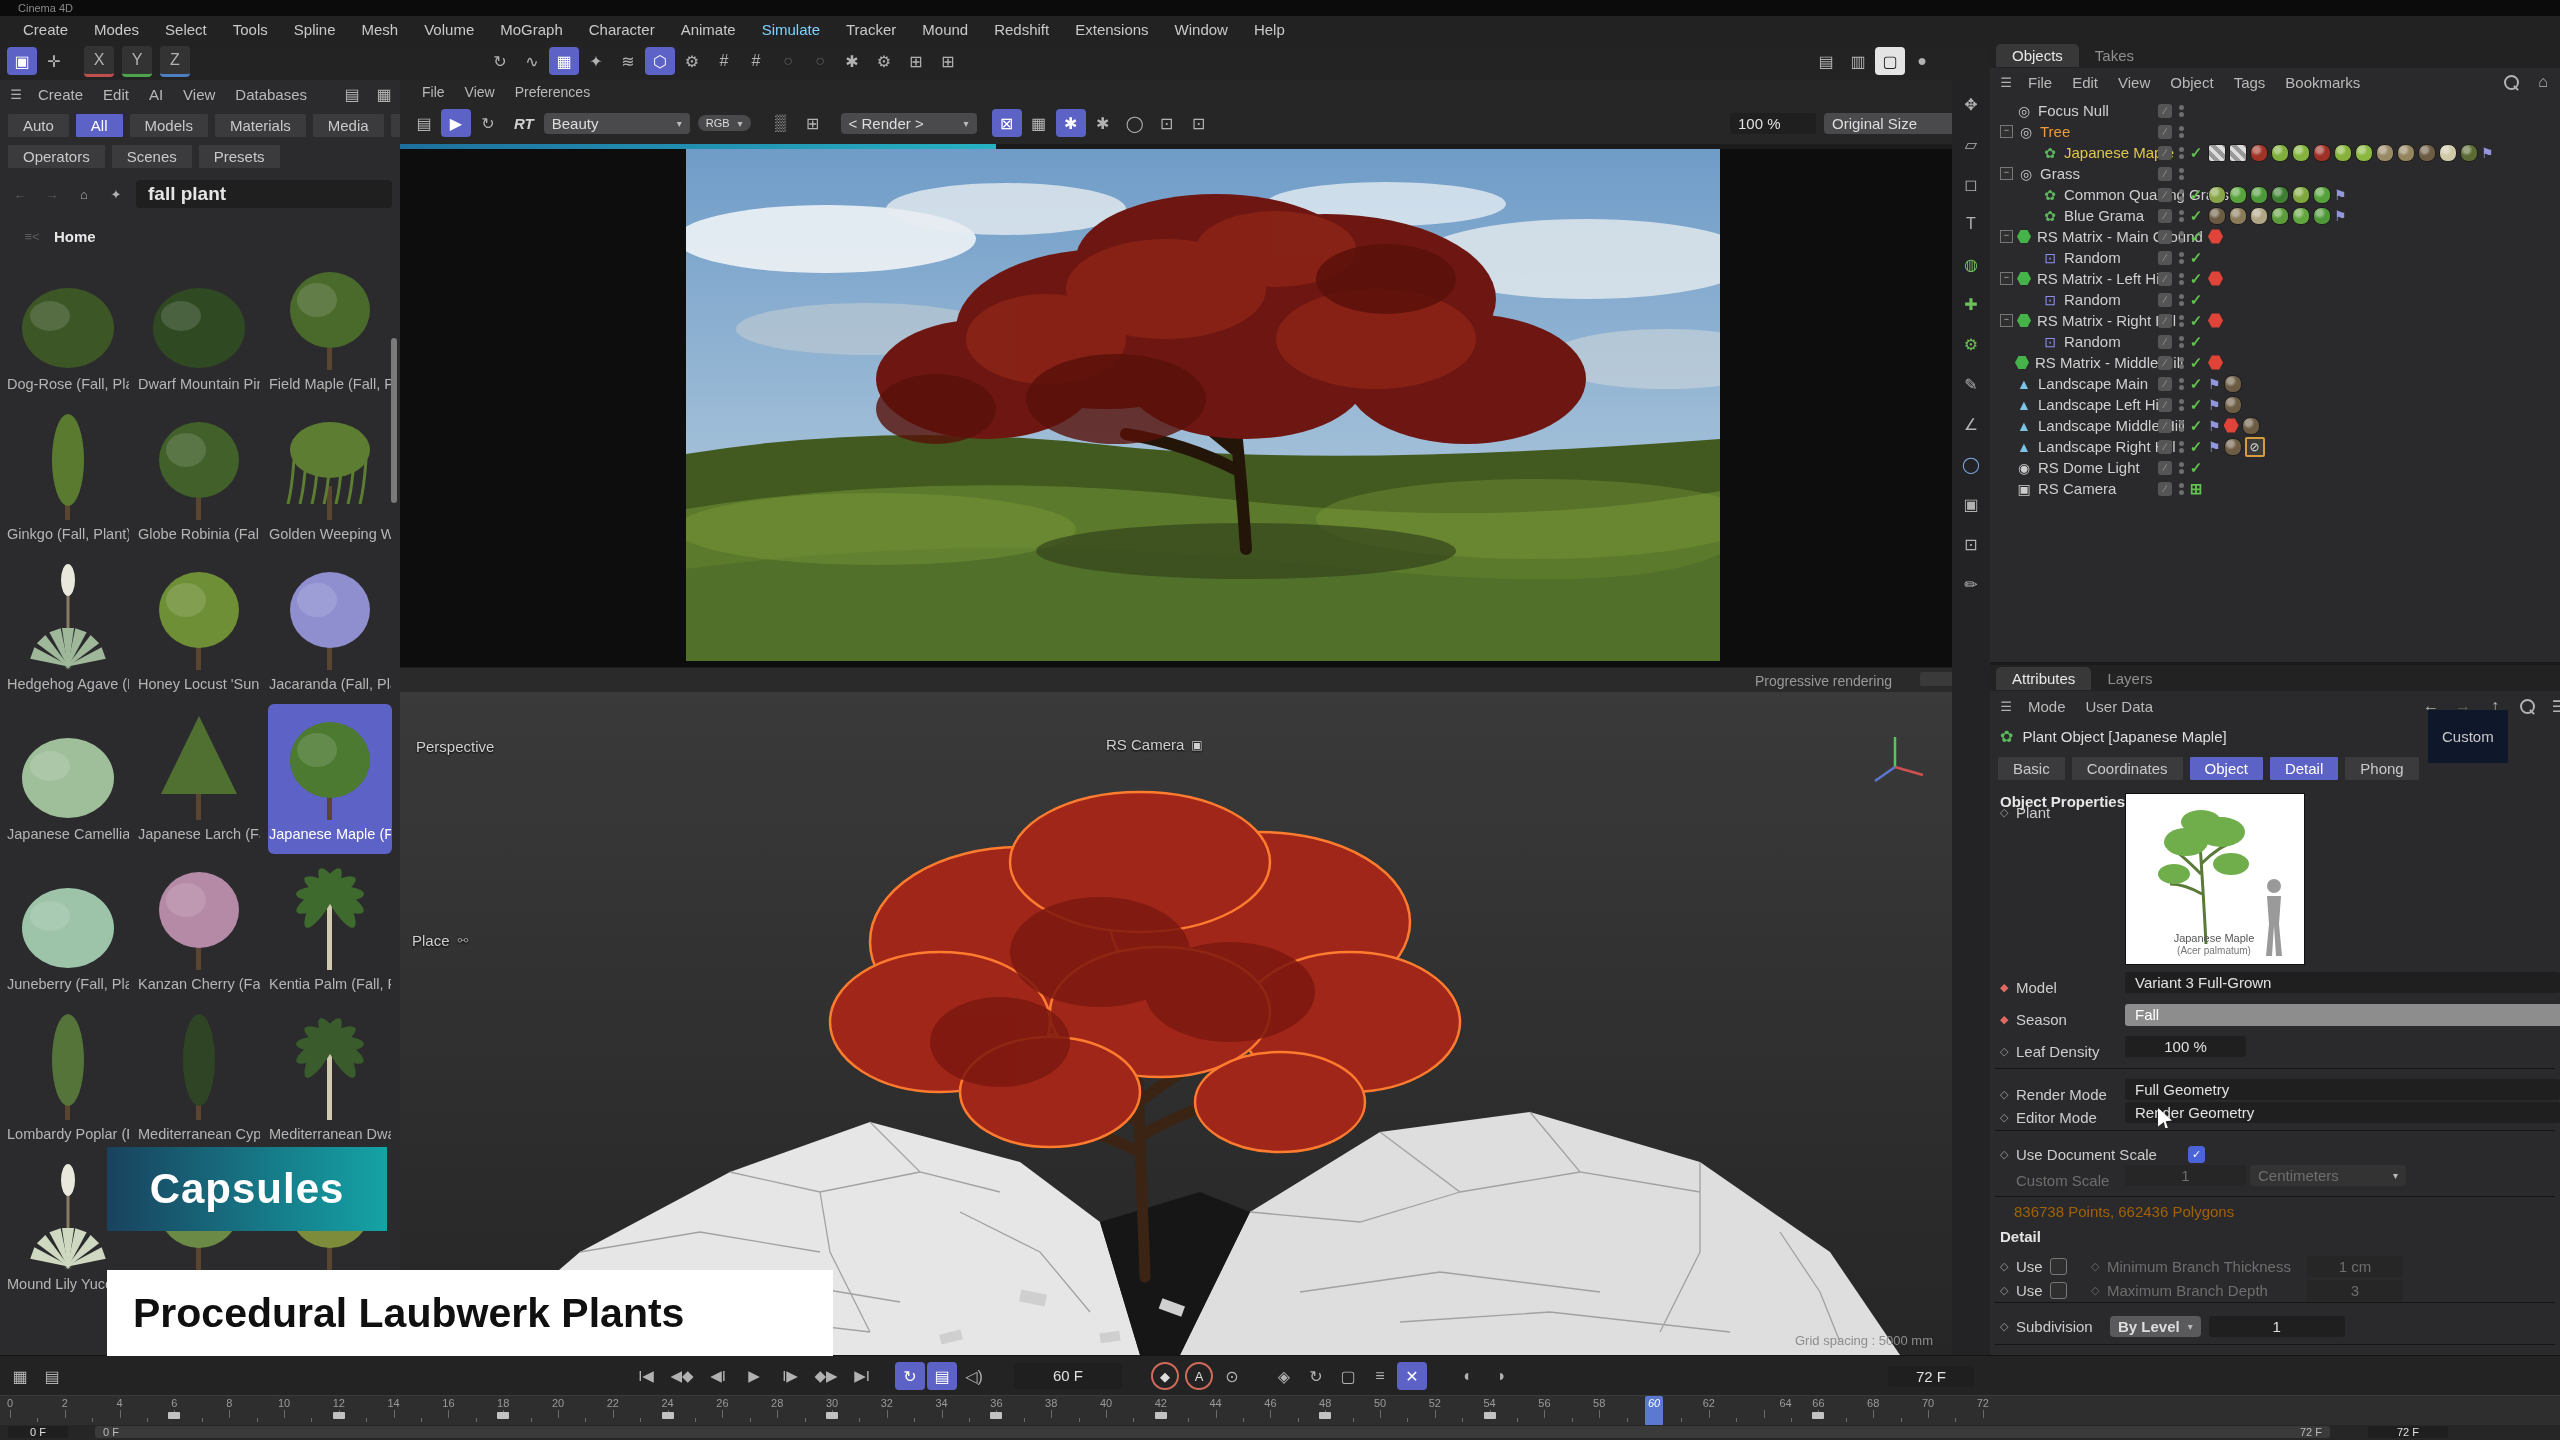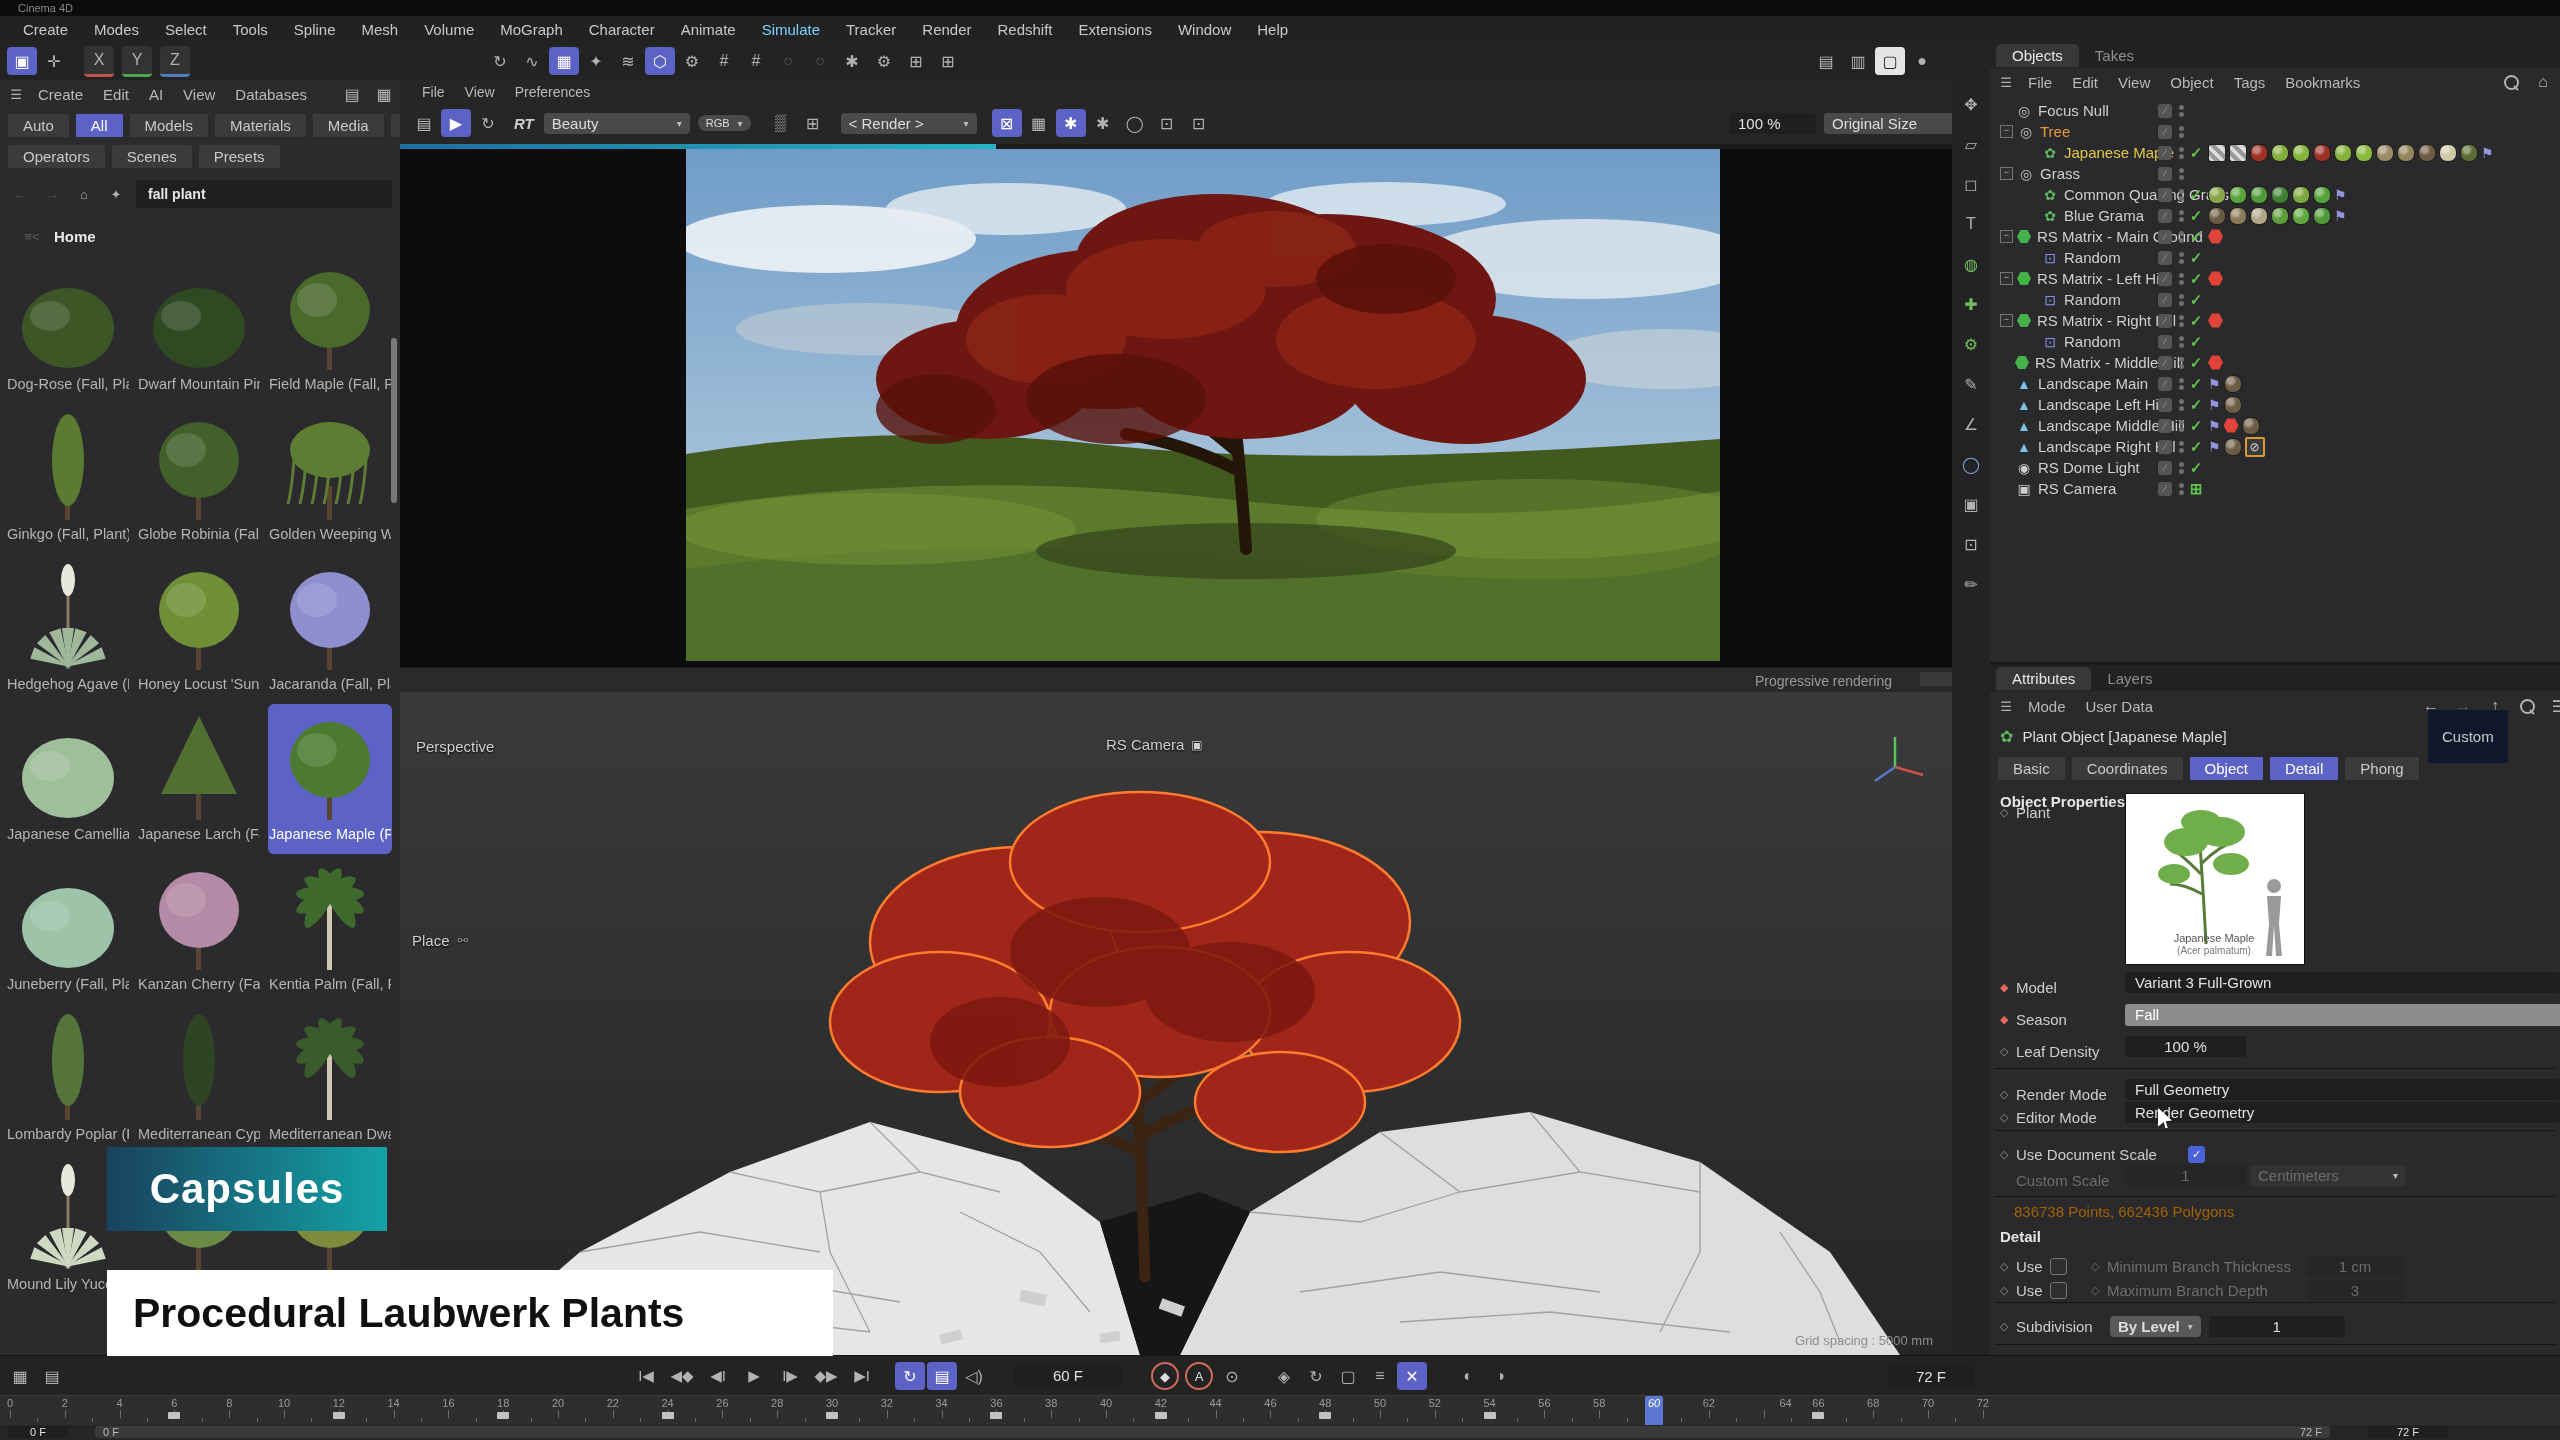--- a/index.html
+++ b/index.html
@@ -25,21 +25,21 @@
   .ic.white{background:#e4e4e4;color:#222}
   .dd{background:#4a4a4c;border-radius:4px;color:#ddd;padding:2px 8px;display:inline-flex;
       align-items:center;gap:8px;white-space:nowrap}
   .dd .car{font-size:10px;color:#bbb}
   .field{background:#1f1f1f;border-radius:3px;color:#e0e0e0;padding:2px 8px;white-space:nowrap}
   .hexa{display:inline-block;width:15px;height:15px;clip-path:polygon(25% 3%,75% 3%,100% 50%,75% 97%,25% 97%,0 50%);background:#e04338;flex:none}
   .hexa.green{background:#45b34a;width:14px;height:14px}
   .mag{display:inline-block;width:11px;height:11px;border:2px solid #b2b2b2;border-radius:50%;position:relative;flex:none}
   .mag::after{content:"";position:absolute;width:2px;height:6px;background:#b2b2b2;transform:rotate(-45deg);left:9px;top:8px}
   .searchbar{background:#1f1f1f;border-radius:4px;height:28px;display:flex;align-items:center;padding:0 10px}
-  .searchbar input{background:transparent;border:none;outline:none;color:#e6e6e6;font-size:14px;font-family:inherit;width:100%;font-weight:bold}
+  .searchbar input{background:transparent;border:none;outline:none;color:#e6e6e6;font-size:19px;font-family:inherit;width:100%;font-weight:bold}
   
   #asset-grid{display:grid;grid-template-columns:repeat(3,126px);grid-auto-rows:150px;column-gap:5px;padding-left:6px}
   .asset{width:124px;border-radius:6px;padding-top:4px;text-align:center;position:relative}
   .asset .thumb{width:116px;height:118px;margin:0 auto;display:block}
   .asset .lbl{font-size:14.5px;color:#b5b5b5;white-space:nowrap;overflow:hidden;max-width:122px;margin:0 auto}
   .asset.sel{background:#5d62c6}
   .asset.sel .lbl{color:#fff}
   
   .orow{display:flex;align-items:center;height:21px;position:relative}
   .orow .exp{width:11px;height:11px;border:1px solid #767676;color:#bbb;font-size:9px;line-height:9px;
@@ -91,21 +91,21 @@
     <span class="menu-item">Select</span>
     <span class="menu-item">Tools</span>
     <span class="menu-item">Spline</span>
     <span class="menu-item">Mesh</span>
     <span class="menu-item">Volume</span>
     <span class="menu-item">MoGraph</span>
     <span class="menu-item">Character</span>
     <span class="menu-item">Animate</span>
     <span class="menu-item active">Simulate</span>
     <span class="menu-item">Tracker</span>
-    <span class="menu-item">Render</span>
+    <span class="menu-item">Mound</span>
     <span class="menu-item">Redshift</span>
     <span class="menu-item">Extensions</span>
     <span class="menu-item">Window</span>
     <span class="menu-item">Help</span>
   </div>
 
 <div class="abs row" style="left:0;top:42px;width:2560px;height:38px;background:#232323;border-bottom:1px solid #141414">
   <span id="tb-left" class="row" style="margin-left:6px">
       <span class="ic on">▣</span>
       <span class="ic ">✛</span>

